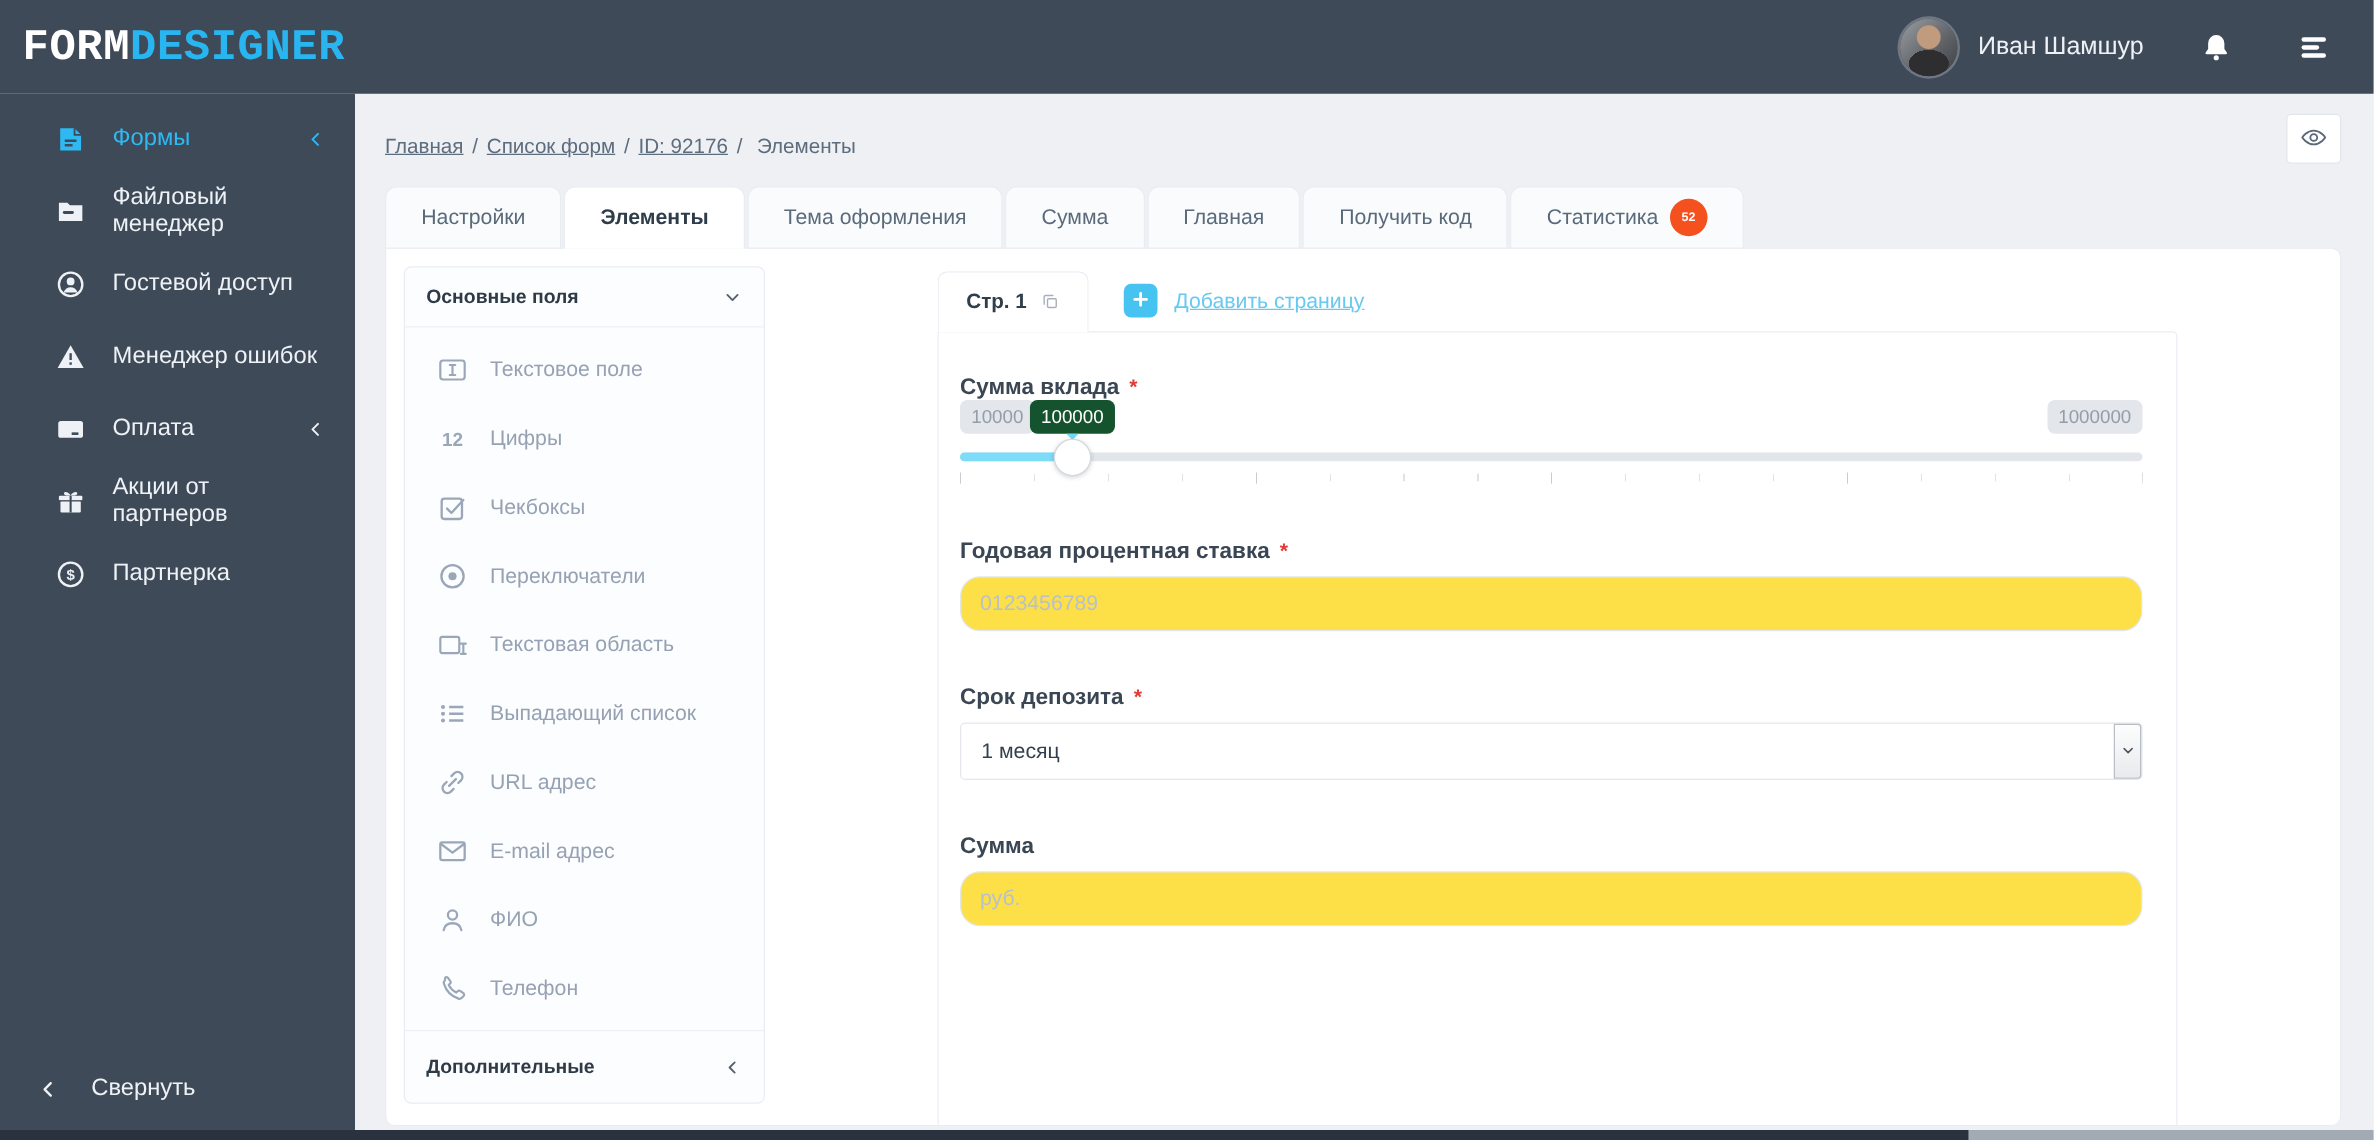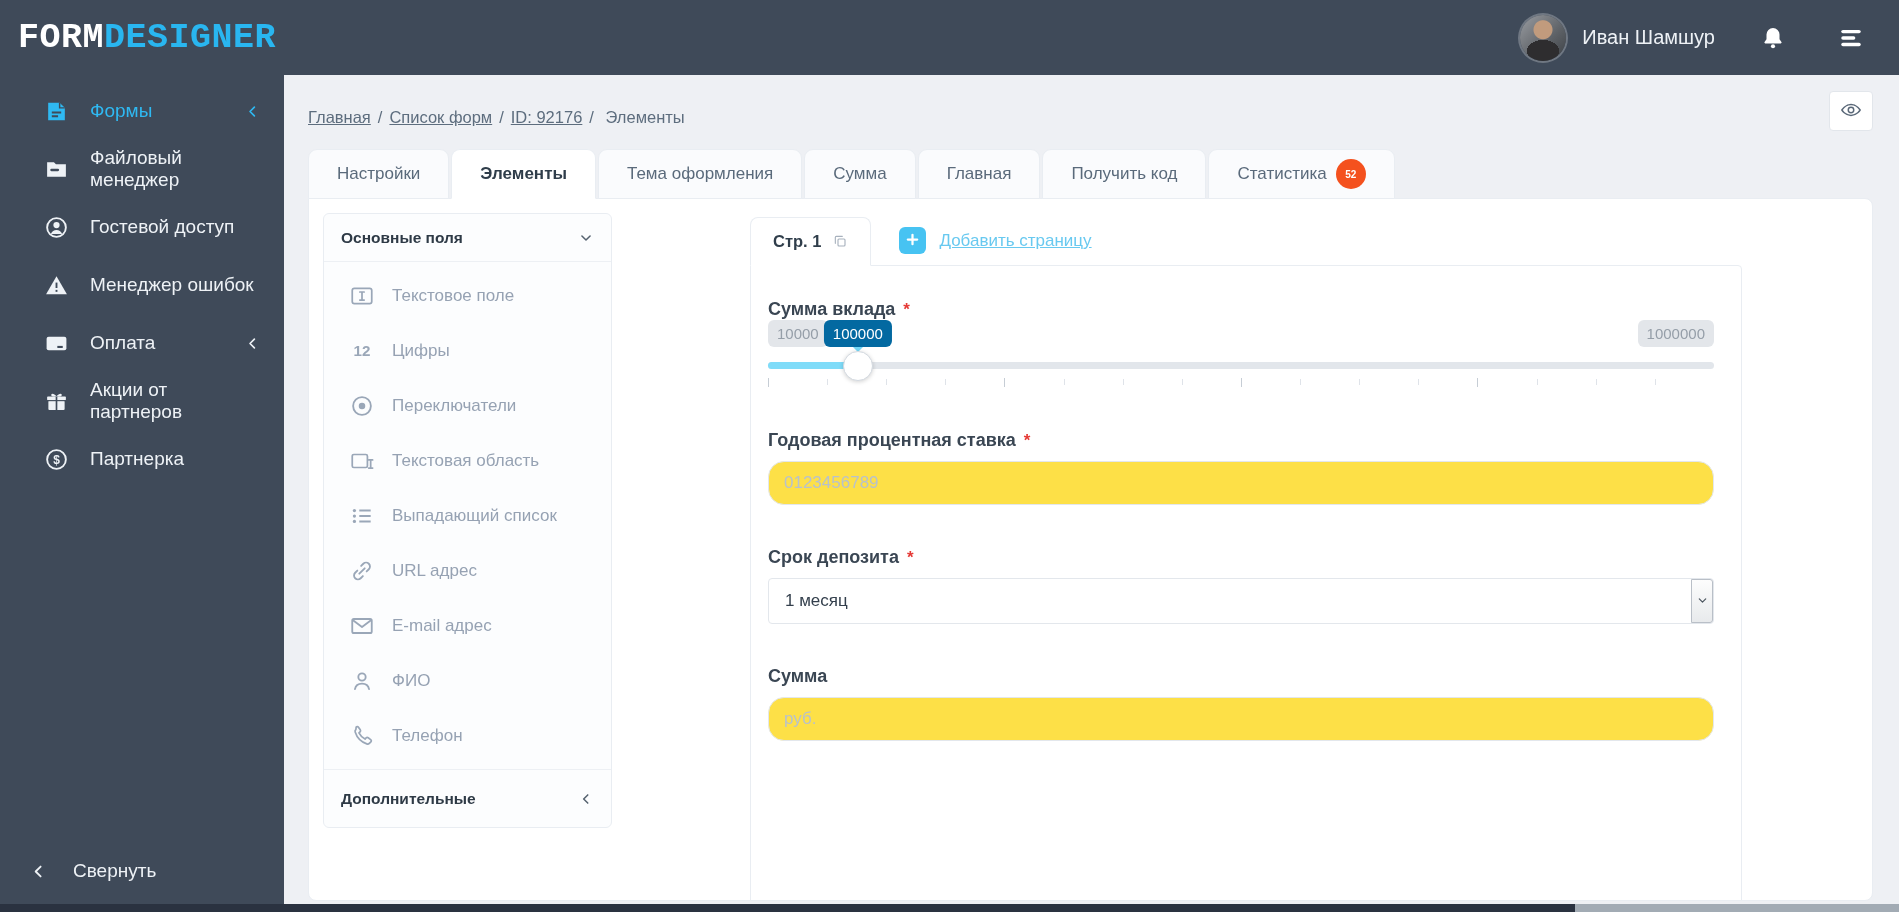--- a/index.html
+++ b/index.html
@@ -76,21 +76,21 @@
 
   .form-card{width:992px;height:660px;background:#fff;border:1px solid #e9edf2;border-radius:0 4px 4px 4px;padding:33px 27px 40px 17px;position:relative;z-index:1;}
   .field-label{font-size:18px;font-weight:bold;color:#3a4653;display:flex;gap:8px;align-items:baseline;}
   .req{color:#e53935;font-weight:bold;font-size:17px;}
 
   
   .slider-badges{position:relative;height:27px;margin-top:0;}
   .sbadge{position:absolute;top:0;padding:4px 9px;border-radius:6px;font-size:15px;line-height:19px;}
   .sbadge.min{left:0;background:#e3e6ea;color:#959ea8;}
   .sbadge.max{right:0;background:#e3e6ea;color:#959ea8;}
-  .sbadge.value{background:#0369a1;color:#ffffff;transform:translateX(-50%);}
+  .sbadge.value{background:#14532d;color:#ffffff;transform:translateX(-50%);}
   .sbadge.value::after{content:"";position:absolute;left:50%;bottom:-5px;transform:translateX(-50%);border:5px solid rgba(0,0,0,0);border-top:5px solid #74d7f6;border-bottom:none;}
   .slider-track{margin-top:15px;position:relative;height:7px;background:#e2e6eb;border-radius:4px;}
   .slider-fill{height:100%;background:#7fdcf9;border-radius:4px 0 0 4px;}
   .slider-handle{position:absolute;top:50%;transform:translate(-50%,-50%);width:30px;height:30px;background:#fff;border:1px solid #d3d9e0;border-radius:50%;box-shadow:0 1px 4px rgba(0,0,0,.18);cursor:pointer;}
   .slider-ticks{height:9px;margin-top:9px;
     background-image:
       repeating-linear-gradient(90deg,#c6cdd5 0 1px,rgba(0,0,0,0) 1px 25%),
       repeating-linear-gradient(90deg,#dfe3e9 0 1px,rgba(0,0,0,0) 1px 6.25%);
     background-size:100% 9px,100% 6px;background-repeat:no-repeat;background-position:0 0,0 1px;}
   .slider-scale{display:flex;justify-content:space-between;margin-top:5px;font-size:13.5px;color:#46525f;}
@@ -302,20 +302,29 @@
             <span class="el-icon">
               <svg viewBox="0 0 24 24">
                 <text x="12" y="17" font-size="14" font-weight="bold" text-anchor="middle" fill="currentColor" font-family="Liberation Sans,sans-serif">12</text>
               </svg>
             </span>
             <span>Цифры</span>
           </div>
           <div class="el-item">
             <span class="el-icon">
               <svg viewBox="0 0 24 24">
+                <rect x="4" y="5.5" width="15" height="15" rx="2" fill="none" stroke="currentColor" stroke-linecap="round" stroke-linejoin="round" stroke-width="1.7"></rect>
+                <path d="M8 12.8l3.2 3.2L20 6.5" fill="none" stroke="currentColor" stroke-linecap="round" stroke-linejoin="round" stroke-width="1.7"></path>
+              </svg>
+            </span>
+            <span>Чекбоксы</span>
+          </div>
+          <div class="el-item">
+            <span class="el-icon">
+              <svg viewBox="0 0 24 24">
                 <circle cx="12" cy="12" r="8.2" fill="none" stroke="currentColor" stroke-linecap="round" stroke-linejoin="round" stroke-width="1.7"></circle>
                 <circle cx="12" cy="12" r="3" fill="currentColor"></circle>
               </svg>
             </span>
             <span>Переключатели</span>
           </div>
           <div class="el-item">
             <span class="el-icon">
               <svg viewBox="0 0 24 24">
                 <rect x="3" y="6" width="14" height="12" rx="1.5" fill="none" stroke="currentColor" stroke-linecap="round" stroke-linejoin="round" stroke-width="1.6"></rect>

